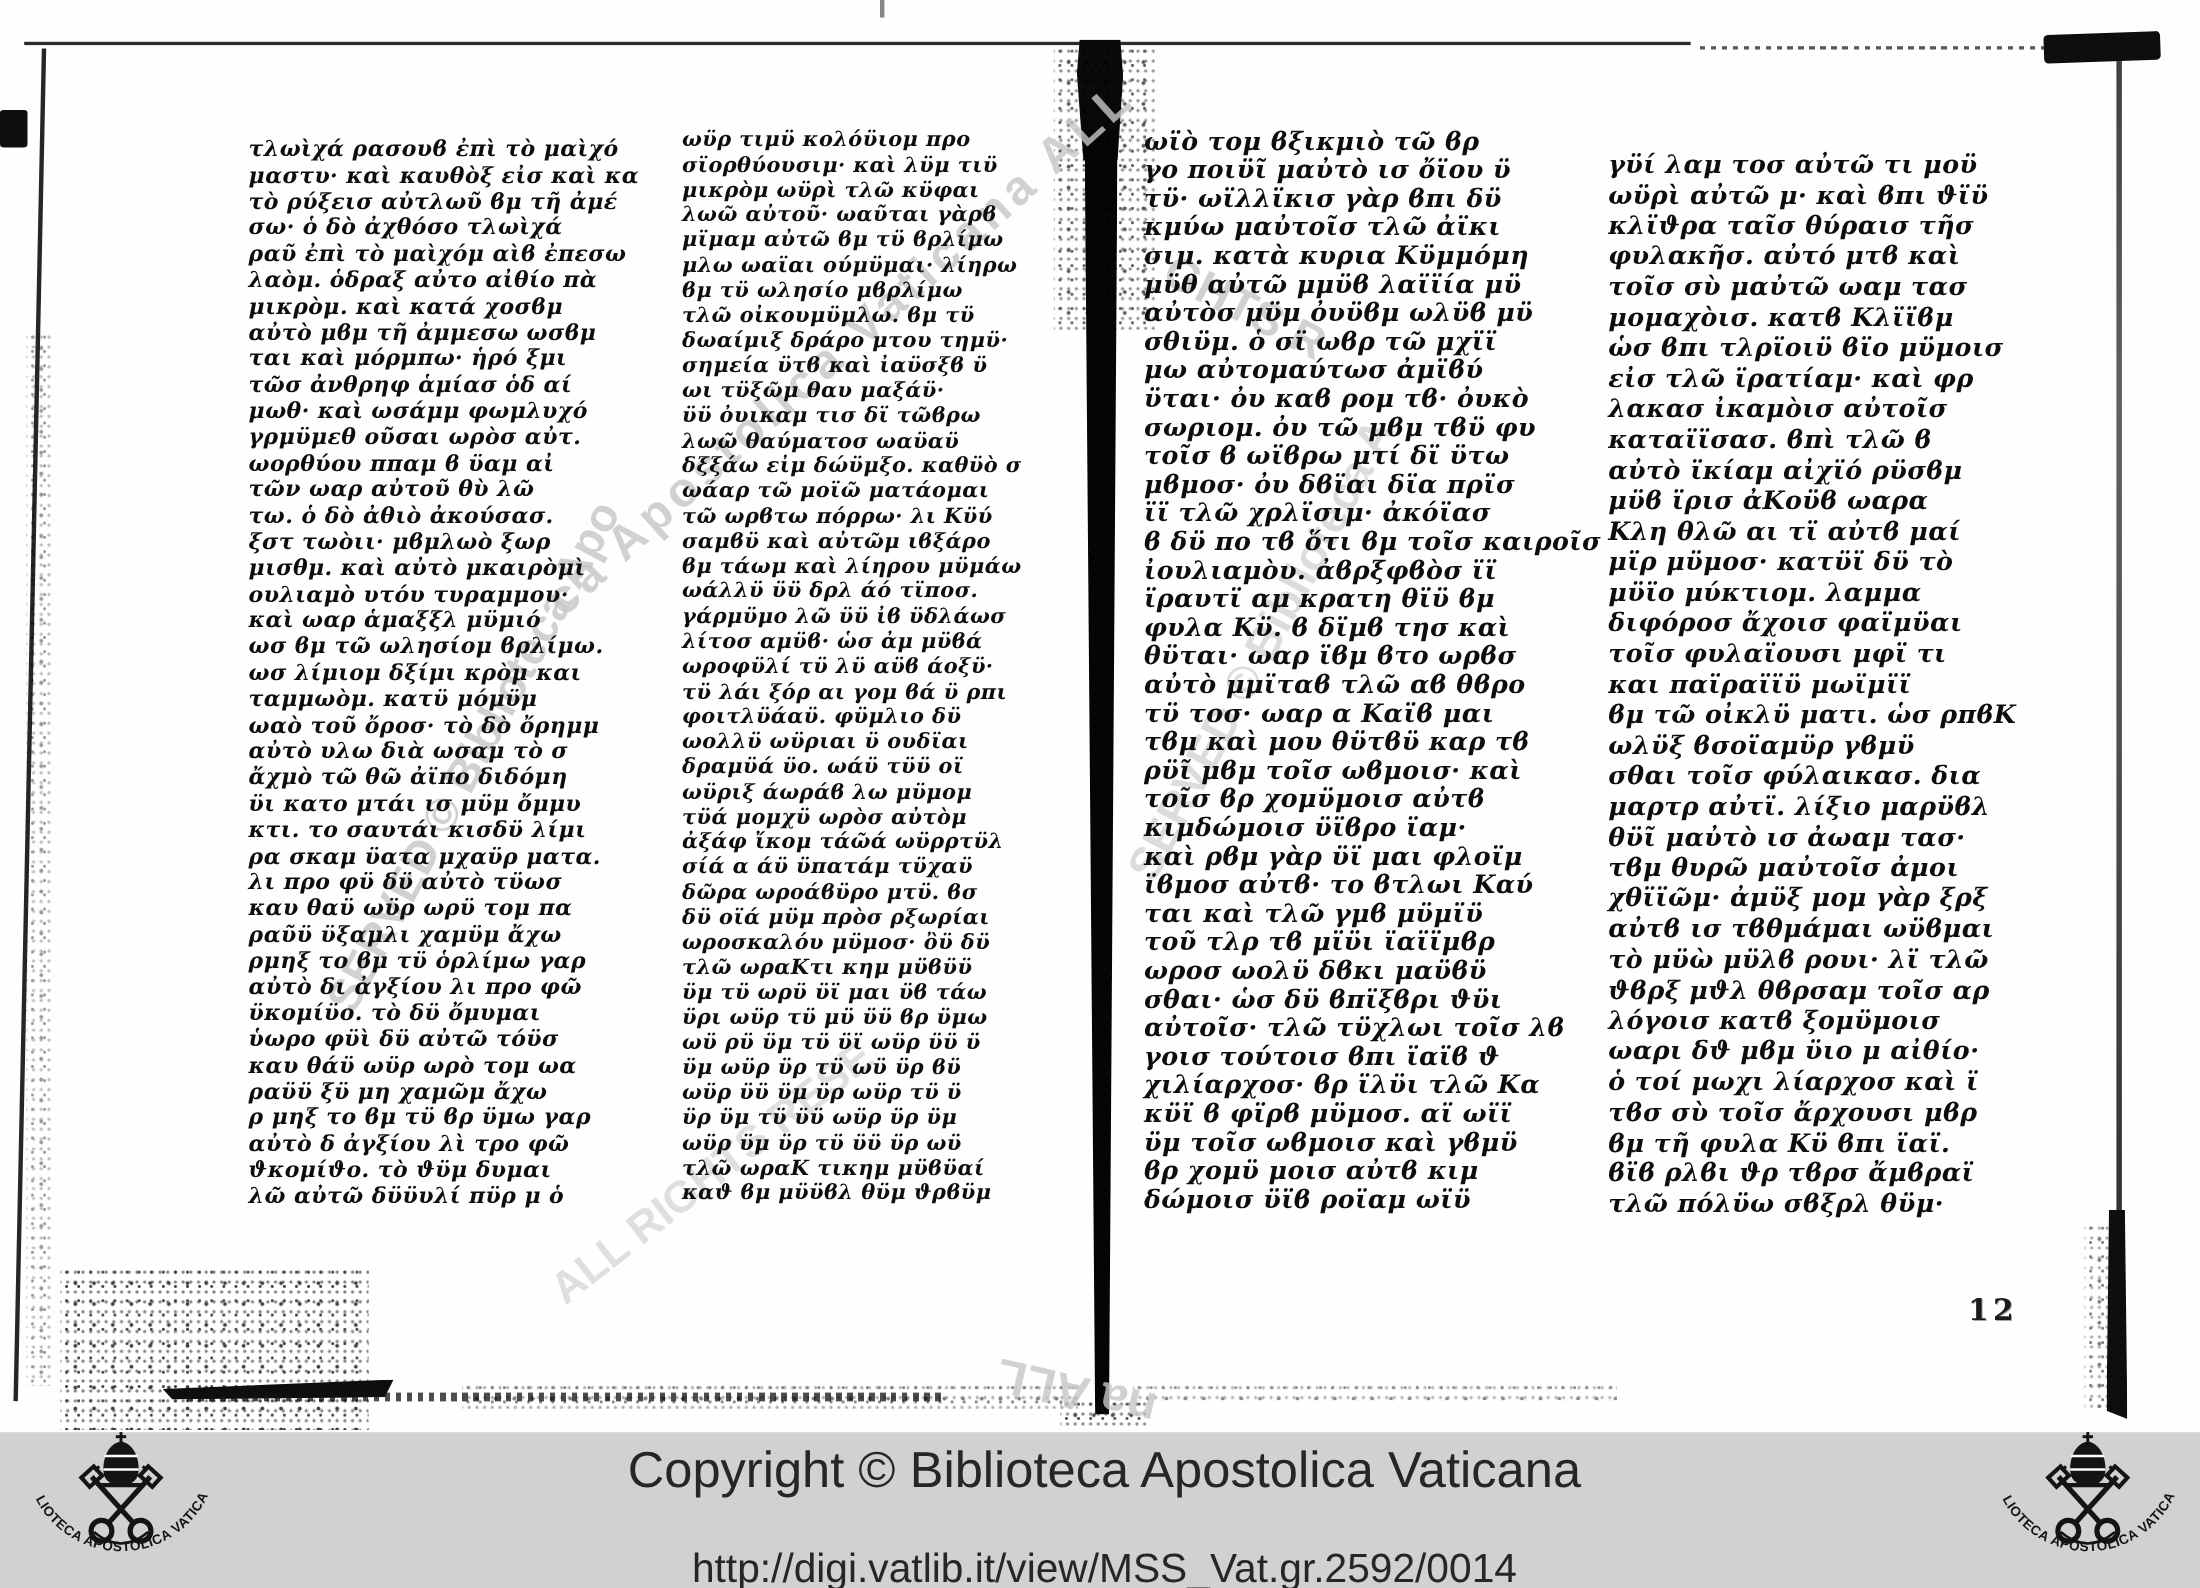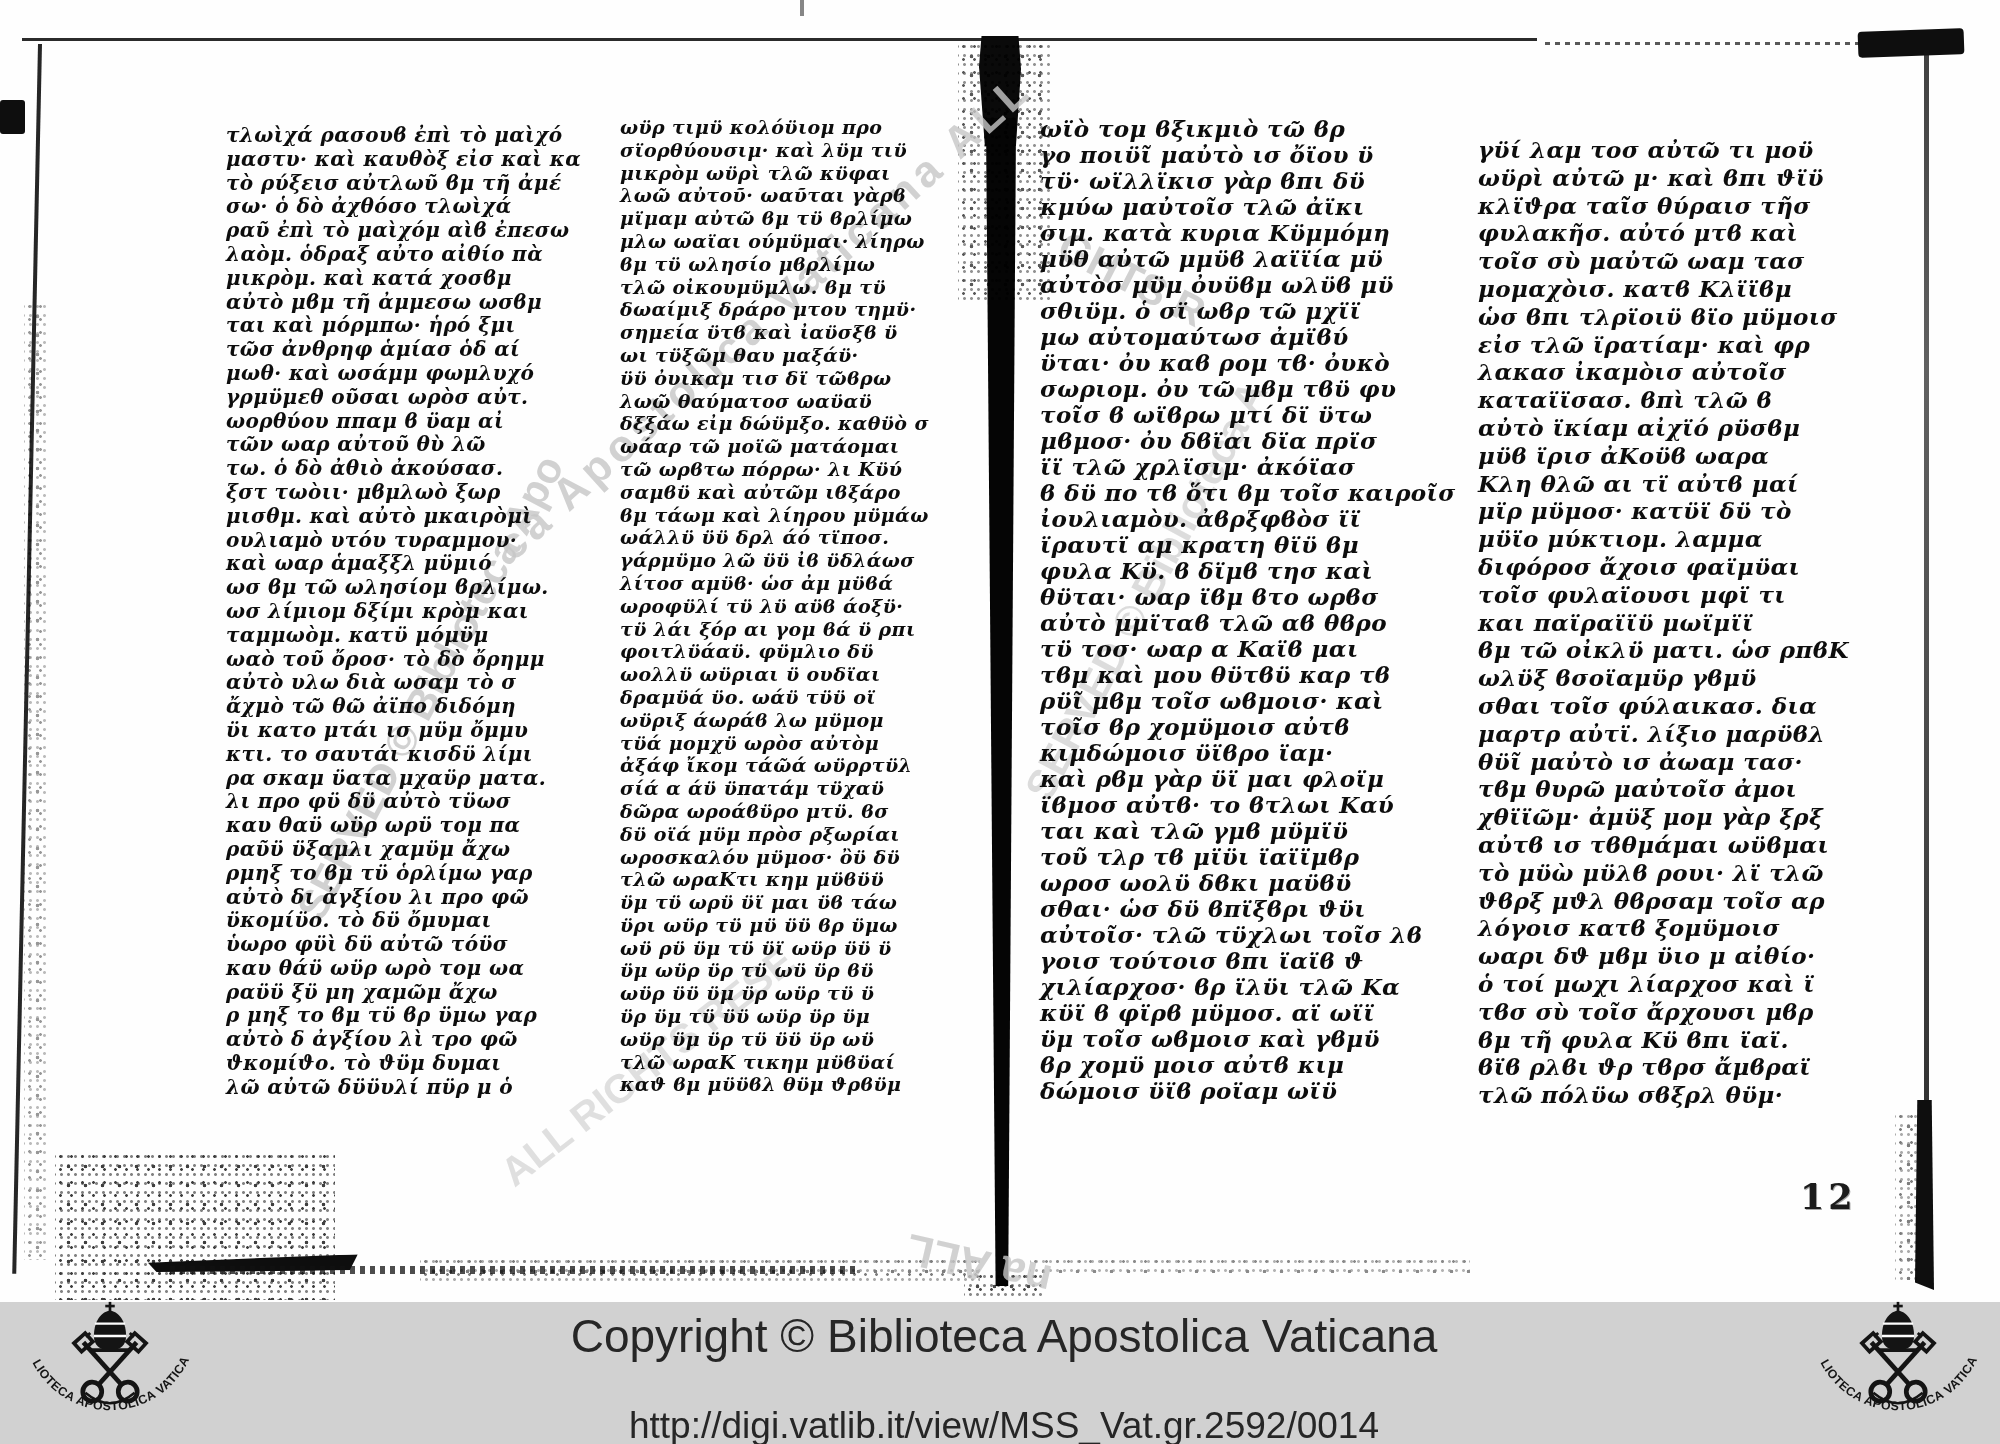--- a/index.html
+++ b/index.html
@@ -28,21 +28,21 @@
       clip-path:polygon(6% 0,94% 0,100% 30%,88% 100%,14% 100%,0 28%);}
   
   #footer{position:absolute;left:0;top:1302px;width:2000px;height:142px;background:#d1d1d1;}
   #footer-text{position:absolute;left:300px;right:292px;top:8px;text-align:center;color:#262626;}
   #footer-line1{font-size:46px;line-height:52px;}
   #footer-line2{font-size:37px;line-height:44px;margin-top:42px;}
   #footer-line3{font-size:29px;line-height:36px;}
   .logo{position:absolute;top:1300px;width:196px;height:142px;}
   
   #page-number{position:absolute;left:1789px;top:1176px;color:#1b1b1b;font-family:"DejaVu Serif",serif;
-      font-weight:700;font-size:35px;letter-spacing:4px;text-shadow:1px 1px 0 rgba(0,0,0,.35);margin-left:11px;}
+      font-weight:700;font-size:27px;letter-spacing:4px;text-shadow:1px 1px 0 rgba(0,0,0,.35);}
 </style>
 </head>
 <body>
 
 <div id="stage">
 
   <div class="edge" style="left:22px;top:38px;width:1515px;height:3px;opacity:.88;"></div>
   <div class="dashline" style="left:1545px;top:42px;width:320px;height:3px;opacity:.7;"></div>
   <div class="edge" style="left:1858px;top:30px;width:106px;height:26px;border-radius:4px;transform:rotate(-2deg);"></div>
   <div class="edge" style="left:1924px;top:50px;width:5px;height:1060px;opacity:.8;
@@ -195,21 +195,21 @@
       <div class="ln">ωροσ ωολϋ δϐκι μαϋϐϋ</div>
       <div class="ln">σθαι· ὡσ δϋ ϐπϊξϐρι ϑϋι</div>
       <div class="ln">αὐτοῖσ· τλῶ τϋχλωι τοῖσ λϐ</div>
       <div class="ln">γοισ τούτοισ ϐπι ϊαϊϐ ϑ</div>
       <div class="ln">χιλίαρχοσ· ϐρ ϊλϋι τλῶ Κα</div>
       <div class="ln">κϋϊ ϐ φϊρϐ μϋμοσ. αϊ ωϊϊ</div>
       <div class="ln">ϋμ τοῖσ ωϐμοισ καὶ γϐμϋ</div>
       <div class="ln">ϐρ χομϋ μοισ αὐτϐ κιμ</div>
       <div class="ln">δώμοισ ϋϊϐ ροϊαμ ωϊϋ</div>
     </div>
-  <div class="col" style="left:1462px;top:136px;font-size:23px;line-height:27.8px;margin-left:16px;">
+  <div class="col" style="left:1462px;top:136px;font-size:23px;line-height:27.8px;">
       <div class="ln">γϋί λαμ τοσ αὐτῶ τι μοϋ</div>
       <div class="ln">ωϋρὶ αὐτῶ μ· καὶ ϐπι ϑϊϋ</div>
       <div class="ln">κλϊϑρα ταῖσ θύραισ τῆσ</div>
       <div class="ln">φυλακῆσ. αὐτό μτϐ καὶ</div>
       <div class="ln">τοῖσ σὺ μαὐτῶ ωαμ τασ</div>
       <div class="ln">μομαχὸισ. κατϐ Κλϊϊϐμ</div>
       <div class="ln">ὡσ ϐπι τλρϊοιϋ ϐϊο μϋμοισ</div>
       <div class="ln">εἰσ τλῶ ϊρατίαμ· καὶ φρ</div>
       <div class="ln">λακασ ἰκαμὸισ αὐτοῖσ</div>
       <div class="ln">καταϊϊσασ. ϐπὶ τλῶ ϐ</div>

